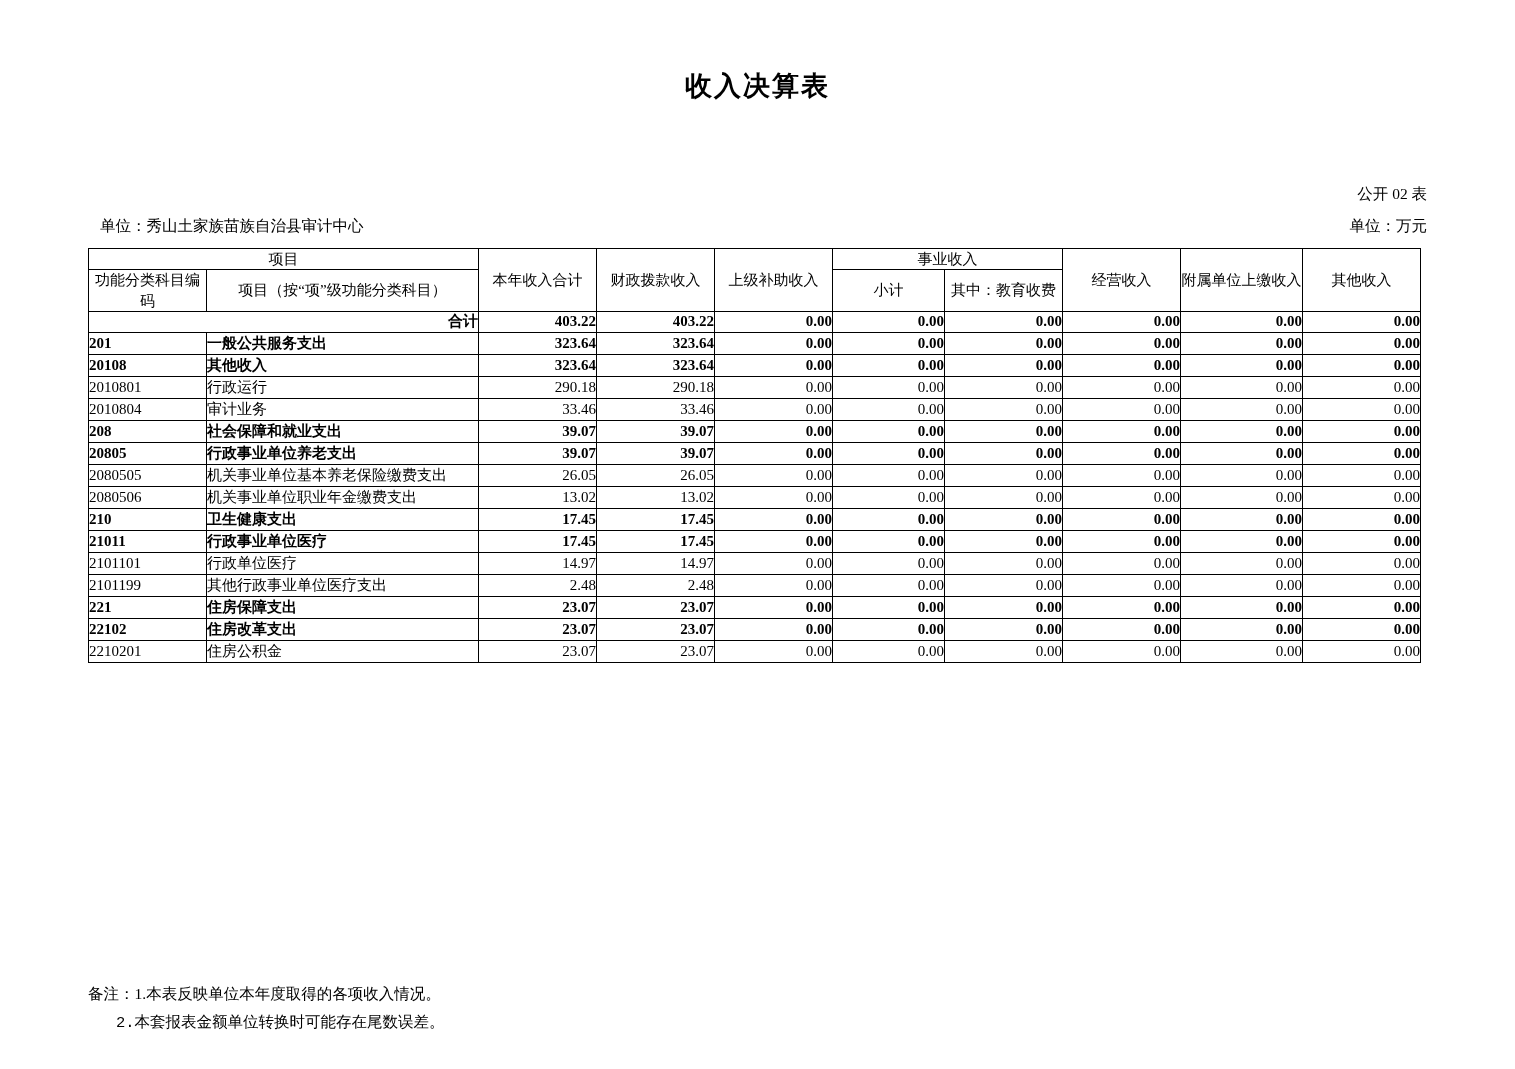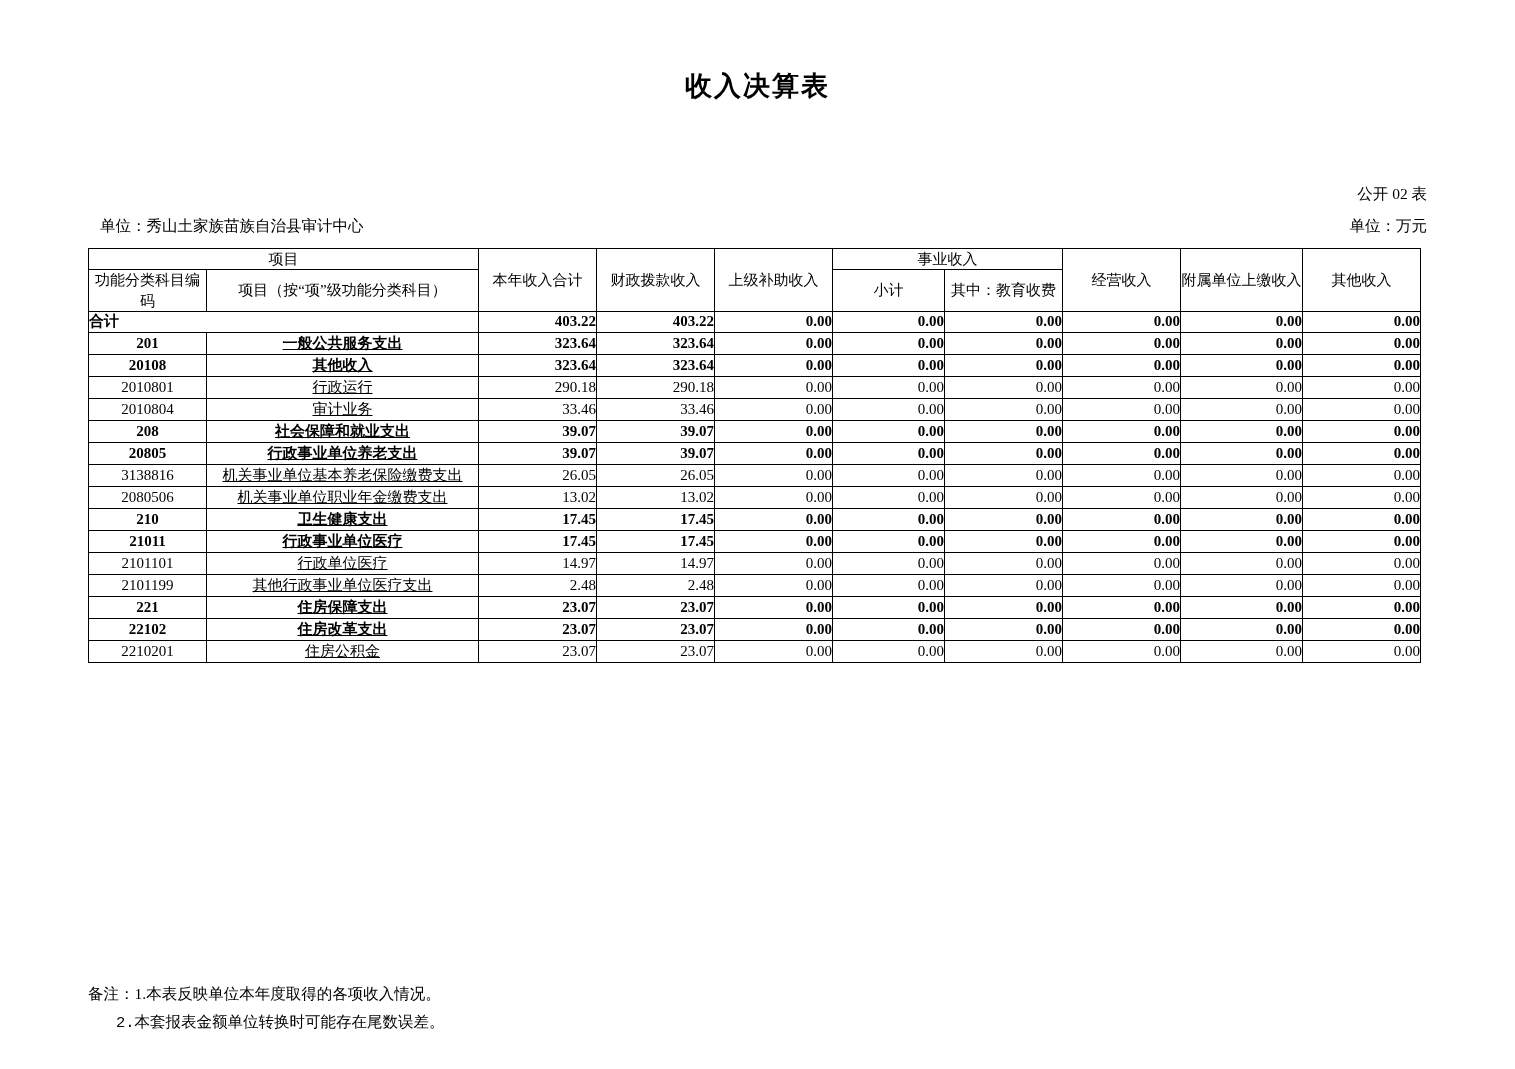--- a/index.html
+++ b/index.html
@@ -65,31 +65,30 @@
     line-height: 1.35;
     padding: 4px 3px;
     font-size: 15.5px;
   }
   td.num {
     text-align: right;
     padding: 6px 8px 6px 2px;
     height: 20px;
   }
   td.code {
-    text-align: center;
+    text-align: left;
     padding: 6px 4px 6px 8px;
   }
   td.name {
-    text-align: center;
+    text-align: left;
     padding: 6px 4px 6px 10px;
     line-height: 1.4;
-    text-decoration: underline;
   }
   td.total-label {
-    text-align: left;
+    text-align: right;
     padding: 6px 4px;
     font-weight: bold;
   }
   tr.bold td {
     font-weight: bold;
   }
   .notes {
     position: absolute;
     left: 88px;
     top: 912px;
@@ -238,21 +237,21 @@
         <td class="num">39.07</td>
         <td class="num">0.00</td>
         <td class="num">0.00</td>
         <td class="num">0.00</td>
         <td class="num">0.00</td>
         <td class="num">0.00</td>
         <td class="num">0.00</td>
       </tr>
 
       <tr>
-        <td class="code">3138816</td>
+        <td class="code">2080505</td>
         <td class="name">机关事业单位基本养老保险缴费支出</td>
         <td class="num">26.05</td>
         <td class="num">26.05</td>
         <td class="num">0.00</td>
         <td class="num">0.00</td>
         <td class="num">0.00</td>
         <td class="num">0.00</td>
         <td class="num">0.00</td>
         <td class="num">0.00</td>
       </tr>

